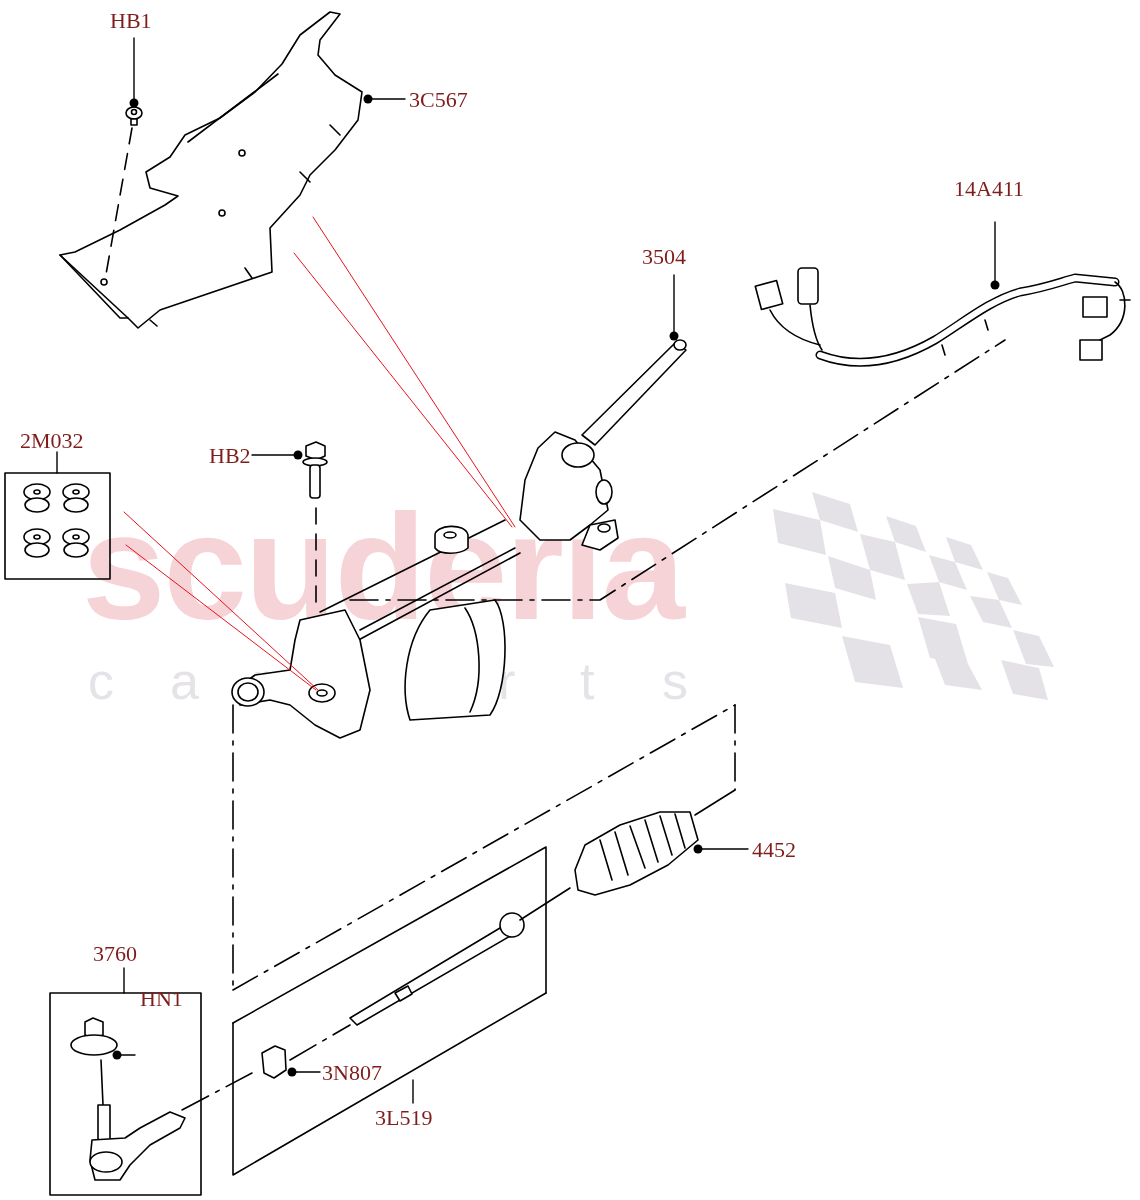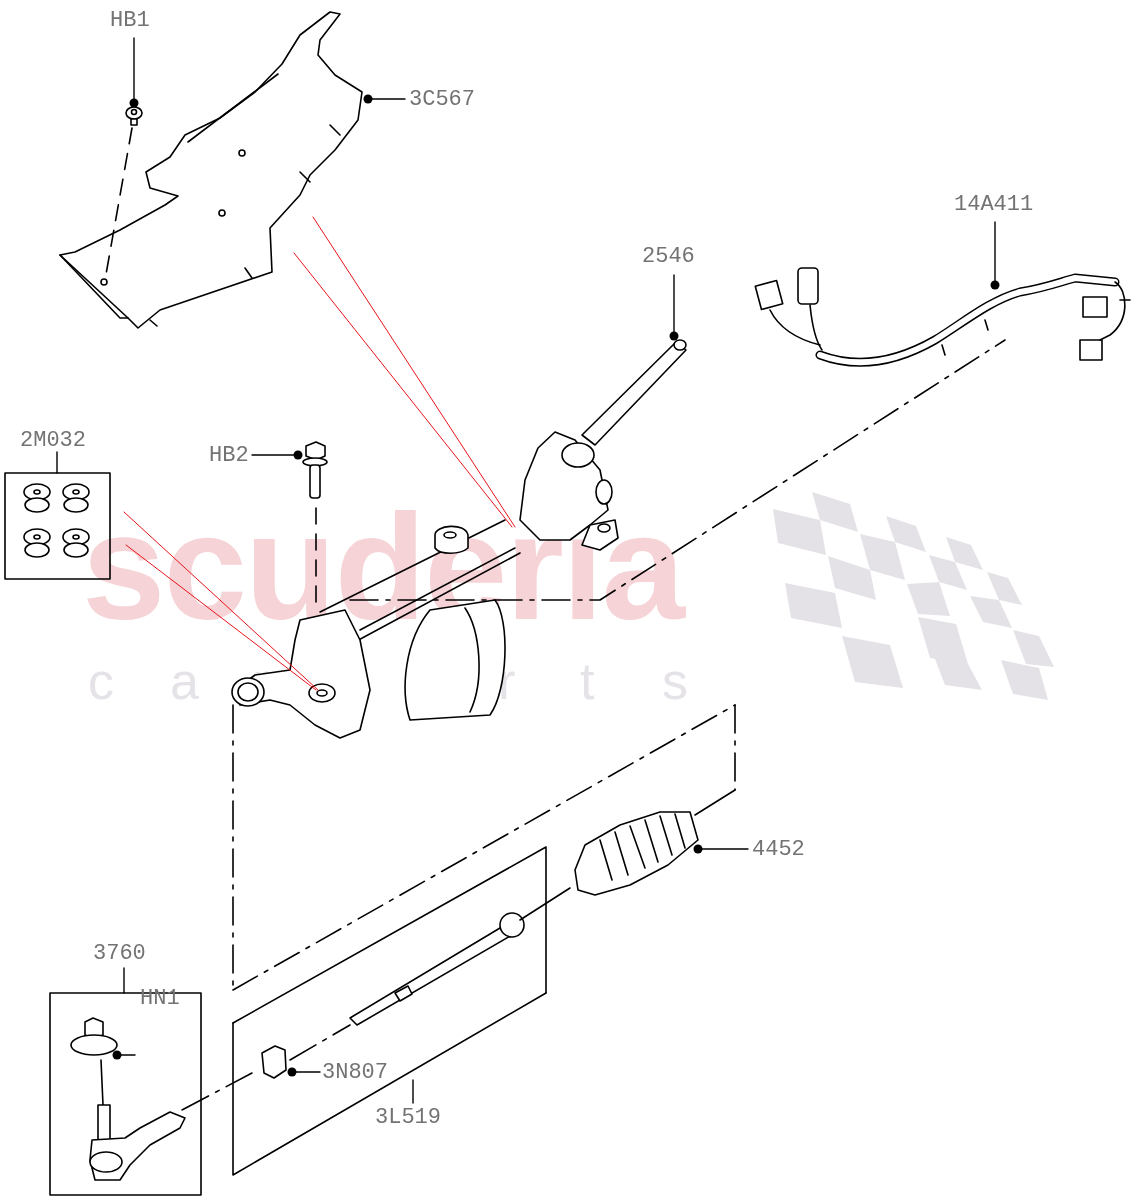--- a/index.html
+++ b/index.html
@@ -1,20 +1,20 @@
 <!DOCTYPE html>
 <html><head>
 <meta charset="utf-8">
 <style>
   html, body { margin: 0; padding: 0; background: #ffffff; }
   body { width: 1140px; height: 1200px; position: relative; overflow: hidden;
          font-family: "Liberation Sans", sans-serif; }
   #stage { position: absolute; left: 0; top: 0; width: 1140px; height: 1200px; }
-  .callout { position: absolute; color: #737373; font-size: 22px;
-             font-family: Liberation Mono, monospace; line-height: 1; white-space: nowrap; cursor: pointer; }
+  .callout { position: absolute; color: #7f1d1d; font-size: 22px;
+             font-family: Liberation Serif, serif; line-height: 1; white-space: nowrap; cursor: pointer; }
   .wm-main { position: absolute; left: 82px; top: 492px; font-size: 150px; font-weight: bold;
              color: #f6d3d6; letter-spacing: -2px; font-family: Liberation Sans, sans-serif; line-height: 1; }
   .wm-sub { position: absolute; left: 88px; top: 655px; font-size: 52px; color: #e6e3e8;
             font-family: "Liberation Sans", sans-serif; line-height: 1; }
   .wm-sub span { display: inline-block; width: 82px; }
 </style>
 </head>
 <body>
 
 <div id="stage">
@@ -197,22 +197,22 @@
       <circle cx="674" cy="336" r="4.5"></circle>
       <circle cx="298" cy="455" r="4.5"></circle>
       <circle cx="698" cy="849" r="4.5"></circle>
       <circle cx="117" cy="1055" r="4.5"></circle>
       <circle cx="292" cy="1072" r="4.5"></circle>
     </g>
   </svg>
 
   <div class="callout" style="left:110px;top:10px">HB1</div>
   <div class="callout" style="left:409px;top:89px">3C567</div>
-  <div class="callout" style="left:954px;top:194px">14A411</div>
-  <div class="callout" style="left:642px;top:246px">2546</div>
+  <div class="callout" style="left:954px;top:178px">14A411</div>
+  <div class="callout" style="left:642px;top:246px">3504</div>
   <div class="callout" style="left:20px;top:430px">2M032</div>
   <div class="callout" style="left:209px;top:445px">HB2</div>
   <div class="callout" style="left:752px;top:839px">4452</div>
   <div class="callout" style="left:93px;top:943px">3760</div>
   <div class="callout" style="left:140px;top:988px">HN1</div>
   <div class="callout" style="left:322px;top:1062px">3N807</div>
   <div class="callout" style="left:375px;top:1107px">3L519</div>
 </div>
 
 </body></html>

